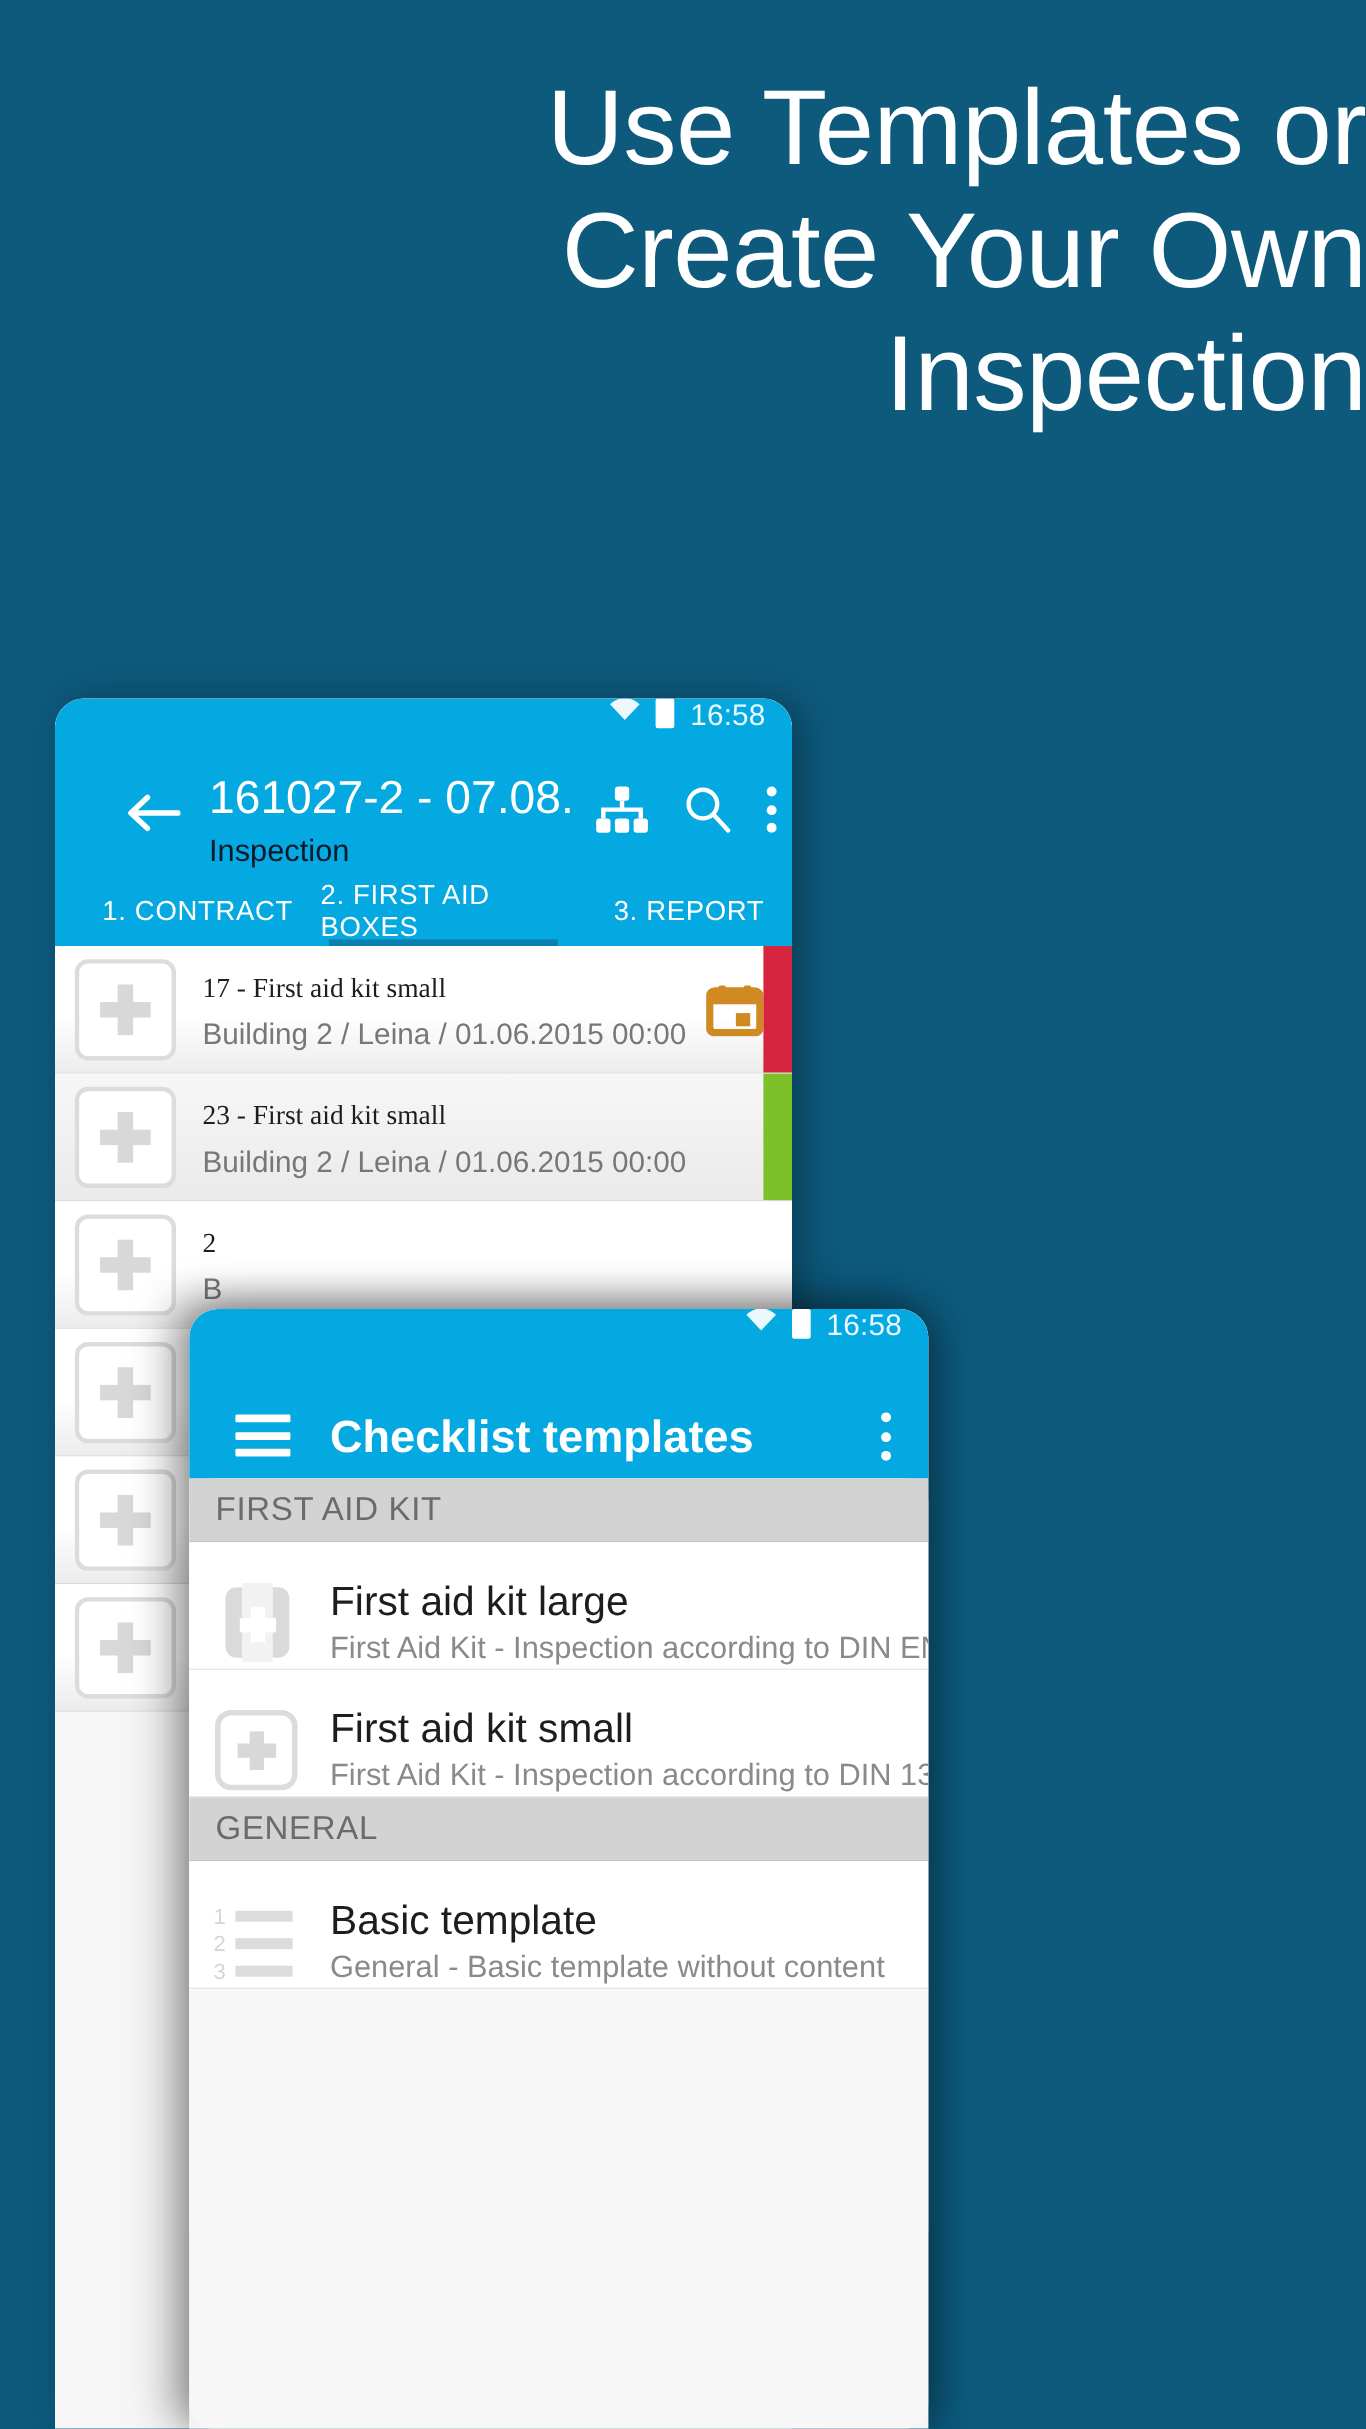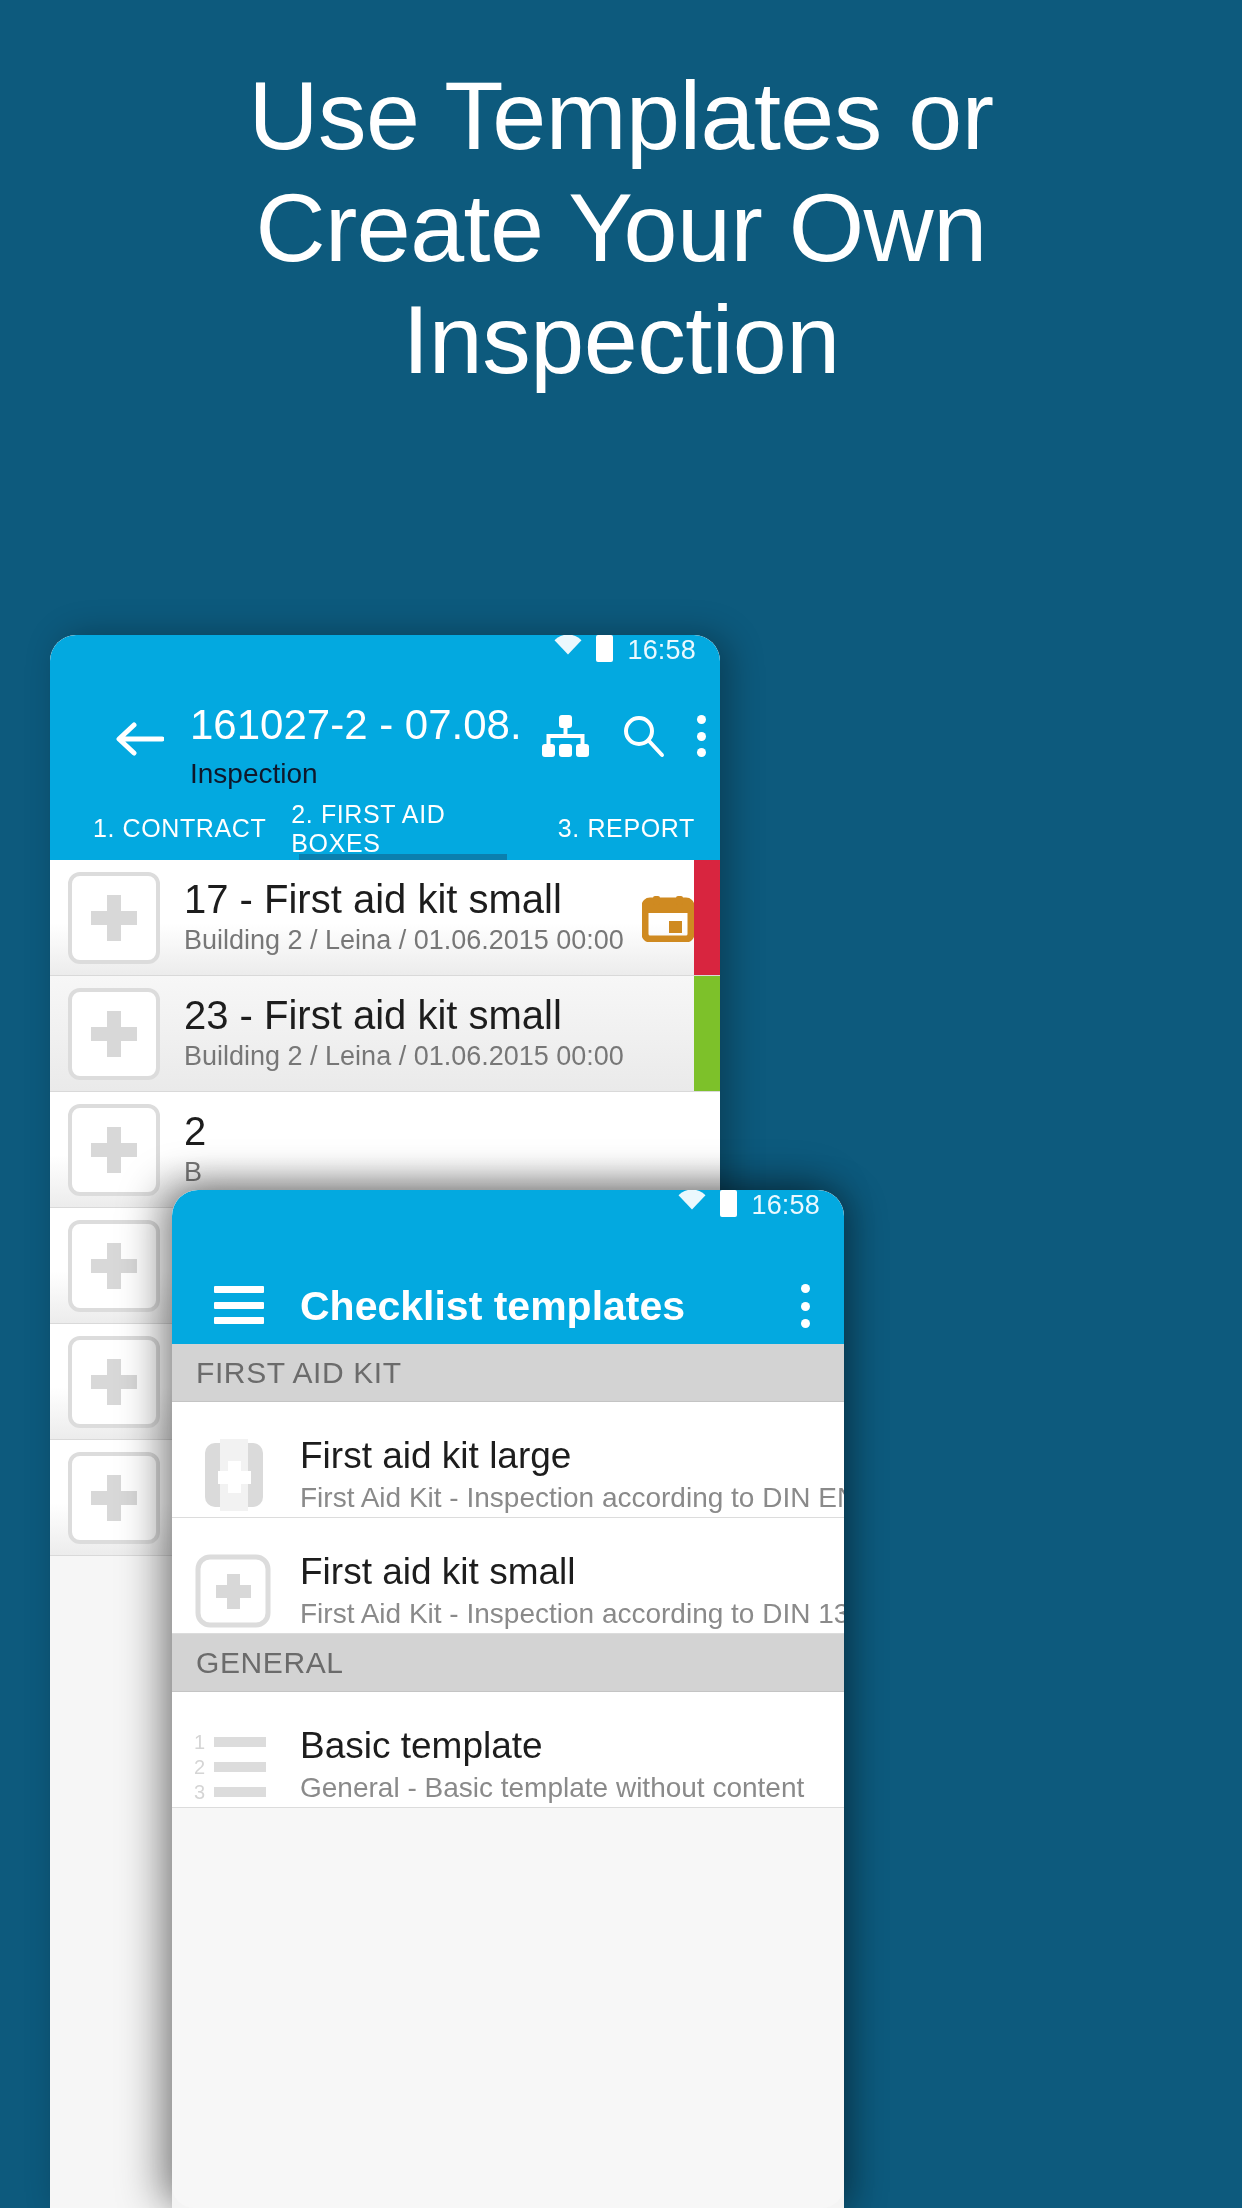--- a/index.html
+++ b/index.html
@@ -6,21 +6,21 @@
   html,body{margin:0;padding:0;}
   body{
     width:1242px;height:2208px;
     background:#0d5a7d;
     font-family:"Liberation Sans", sans-serif;
     overflow:hidden;position:relative;
   }
   
   .headline{
     position:absolute;left:0;top:60px;width:1242px;
-    text-align:center;color:#ffffff;
+    text-align:right;color:#ffffff;
     font-size:97px;line-height:112px;font-weight:400;
     letter-spacing:-0.5px;
   }
   .headline .hl-line{display:block;}
 
   
   .phone1{
     position:absolute;left:50px;top:635px;
     width:670px;height:1573px;
     background:#f6f6f6;
@@ -91,21 +91,21 @@
   }
   .kitbox:before{
     content:"";position:absolute;left:50%;top:50%;transform:translate(-50%,-50%);
     width:46px;height:14px;background:#d8d8d8;
   }
   .kitbox:after{
     content:"";position:absolute;left:50%;top:50%;transform:translate(-50%,-50%);
     width:14px;height:46px;background:#d8d8d8;
   }
   .p1-txt{margin-left:24px;flex:1;min-width:0;}
-  .p1-rtitle{font-size:40px;color:#1d1d1d;line-height:44px;white-space:nowrap;}
+  .p1-rtitle{font-size:25px;color:#1d1d1d;line-height:44px;white-space:nowrap;font-family:Liberation Serif, serif;}
   .p1-rsub{font-size:27px;color:#777777;line-height:38px;white-space:nowrap;}
   .p1-cal{width:52px;height:48px;margin-right:26px;flex:0 0 auto;}
   .strip{position:absolute;right:0;top:0;bottom:0;width:26px;}
 
   
   .phone2{
     position:absolute;left:172px;top:1190px;
     width:672px;height:1018px;
     background:#f4f4f4;
     border-top-left-radius:26px;border-top-right-radius:26px;

